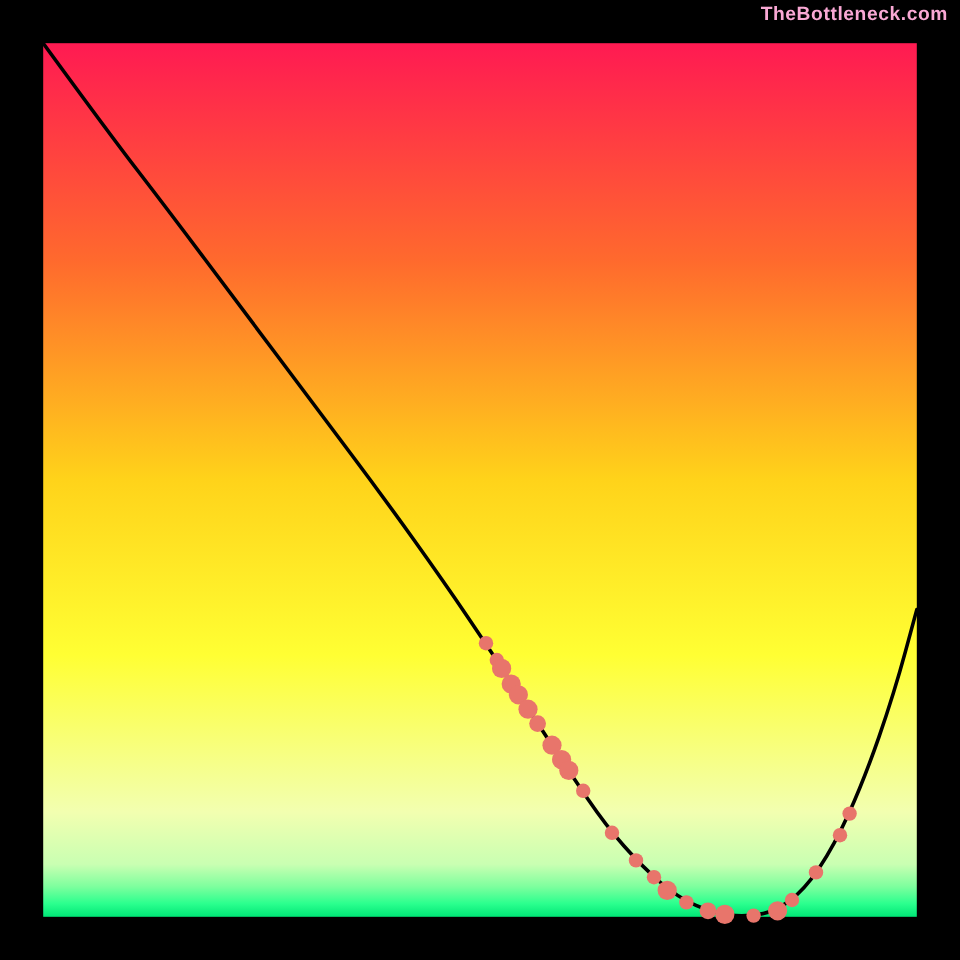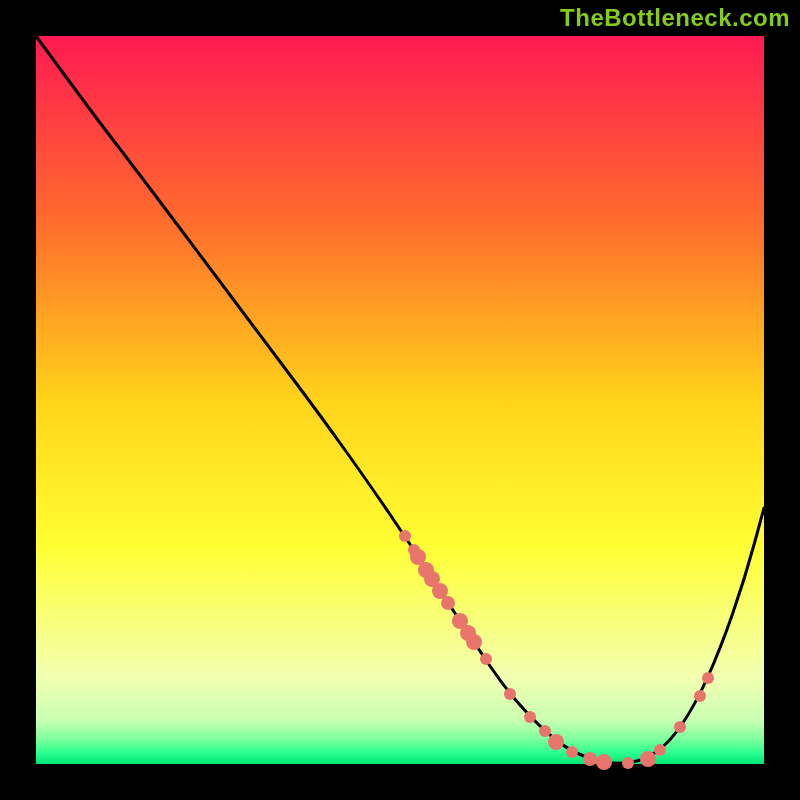--- a/index.html
+++ b/index.html
@@ -13,23 +13,23 @@
   .canvas {
     position: relative;
     width: 800px;
     height: 800px;
   }
   .watermark {
     position: absolute;
     top: 4px;
     right: 10px;
     font-family: Arial, Helvetica, sans-serif;
-    font-size: 24px;
+    font-size: 16px;
     font-weight: bold;
-    color: #84cc16;
+    color: #f9a8d4;
     letter-spacing: 0.5px;
     z-index: 5;
   }
   svg {
     position: absolute;
     top: 0;
     left: 0;
   }
 </style>
 </head>

